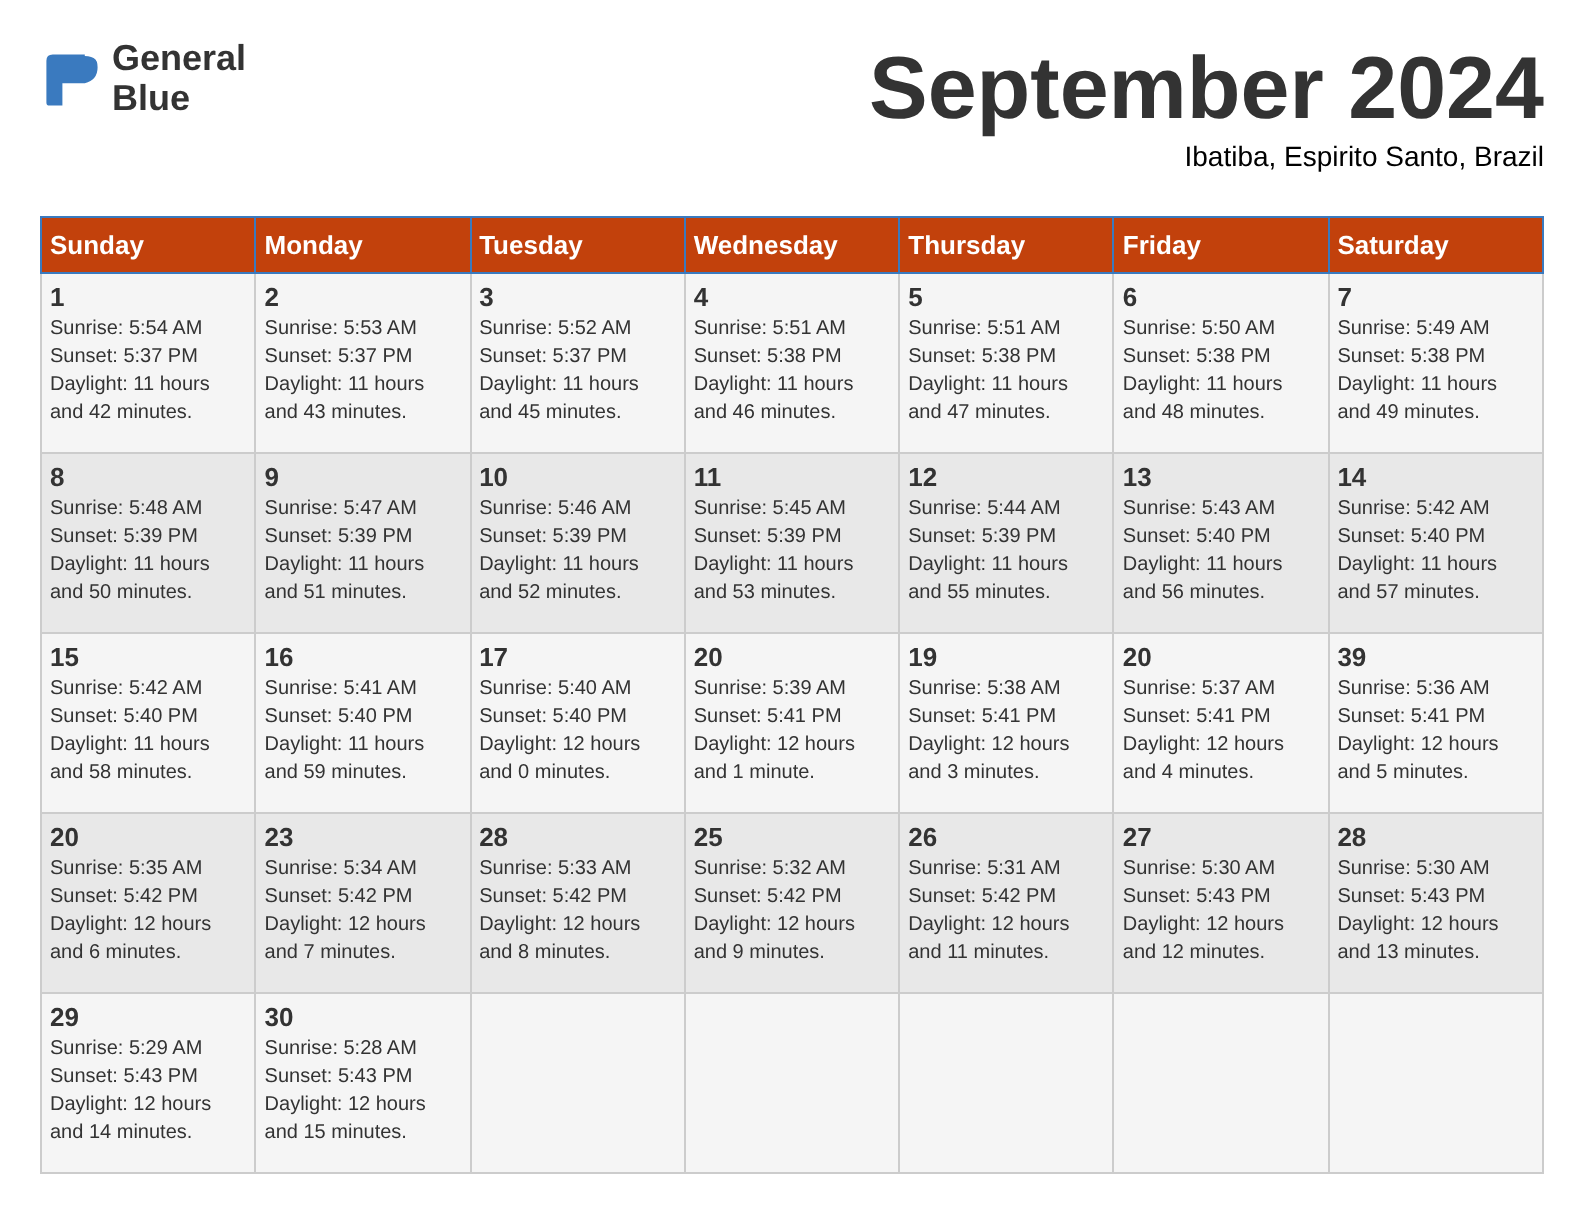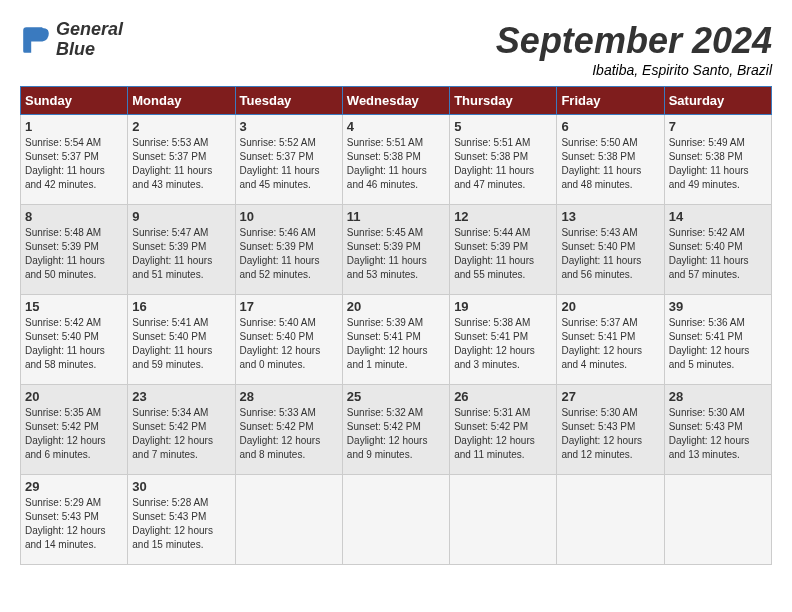--- a/index.html
+++ b/index.html
@@ -7,22 +7,21 @@
       font-family: Arial, sans-serif;
       background: #fff;
       width: 792px;
       min-height: 612px;
       padding: 20px;
     }
     .header {
       display: flex;
       justify-content: space-between;
       align-items: flex-start;
-      margin-bottom: 8px;
-      font-style: italic;
+      margin-bottom: 22px;
     }
     .logo {
       display: flex;
       align-items: center;
       gap: 4px;
     }
     .logo-text {
       font-size: 18px;
       font-weight: bold;
       color: #333;
@@ -30,35 +29,35 @@
     }
     .logo-text span { display: block; }
     .logo-icon {
       width: 32px;
       height: 32px;
     }
     .title-area {
       text-align: right;
     }
     .month-title {
-      font-size: 36px;
+      font-size: 44px;
       font-weight: bold;
       color: #333;
     }
     .location {
       font-size: 14px;
       color: #000000;
     }
     .calendar {
       width: 100%;
       border-collapse: collapse;
       font-size: 11px;
     }
     .calendar thead th {
-      background-color: #7f1d1d;
+      background-color: #c2410c;
       color: #fff;
       padding: 6px 4px;
       text-align: left;
       font-size: 13px;
       border: 1px solid #3a7abf;
     }
     .calendar tbody td {
       border: 1px solid #ccc;
       vertical-align: top;
       padding: 4px;

